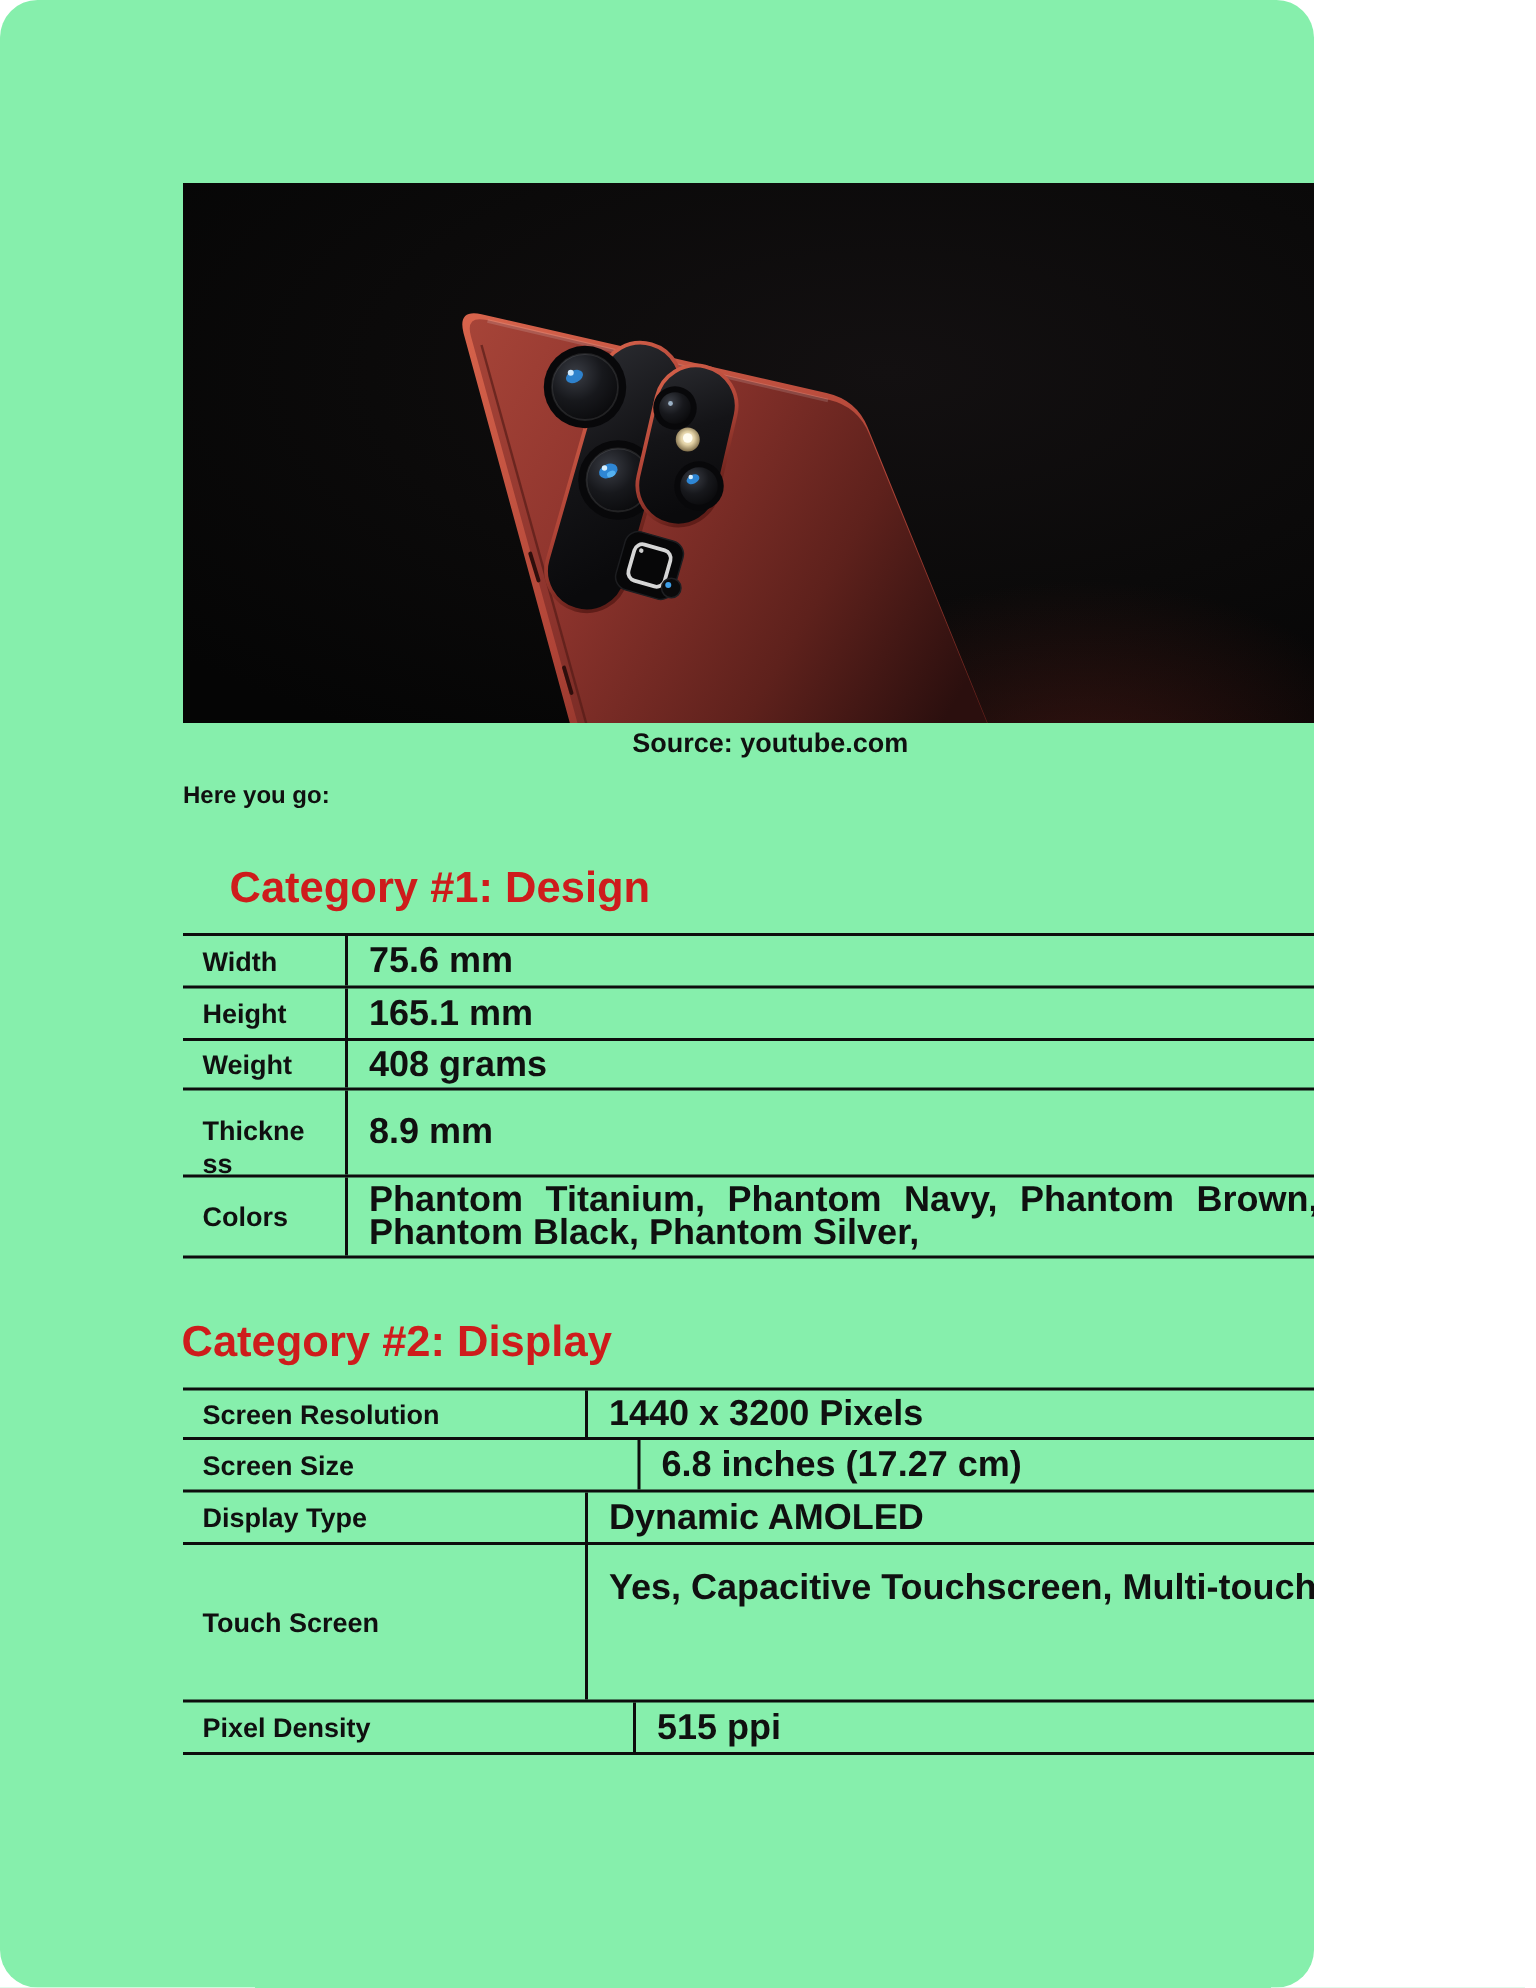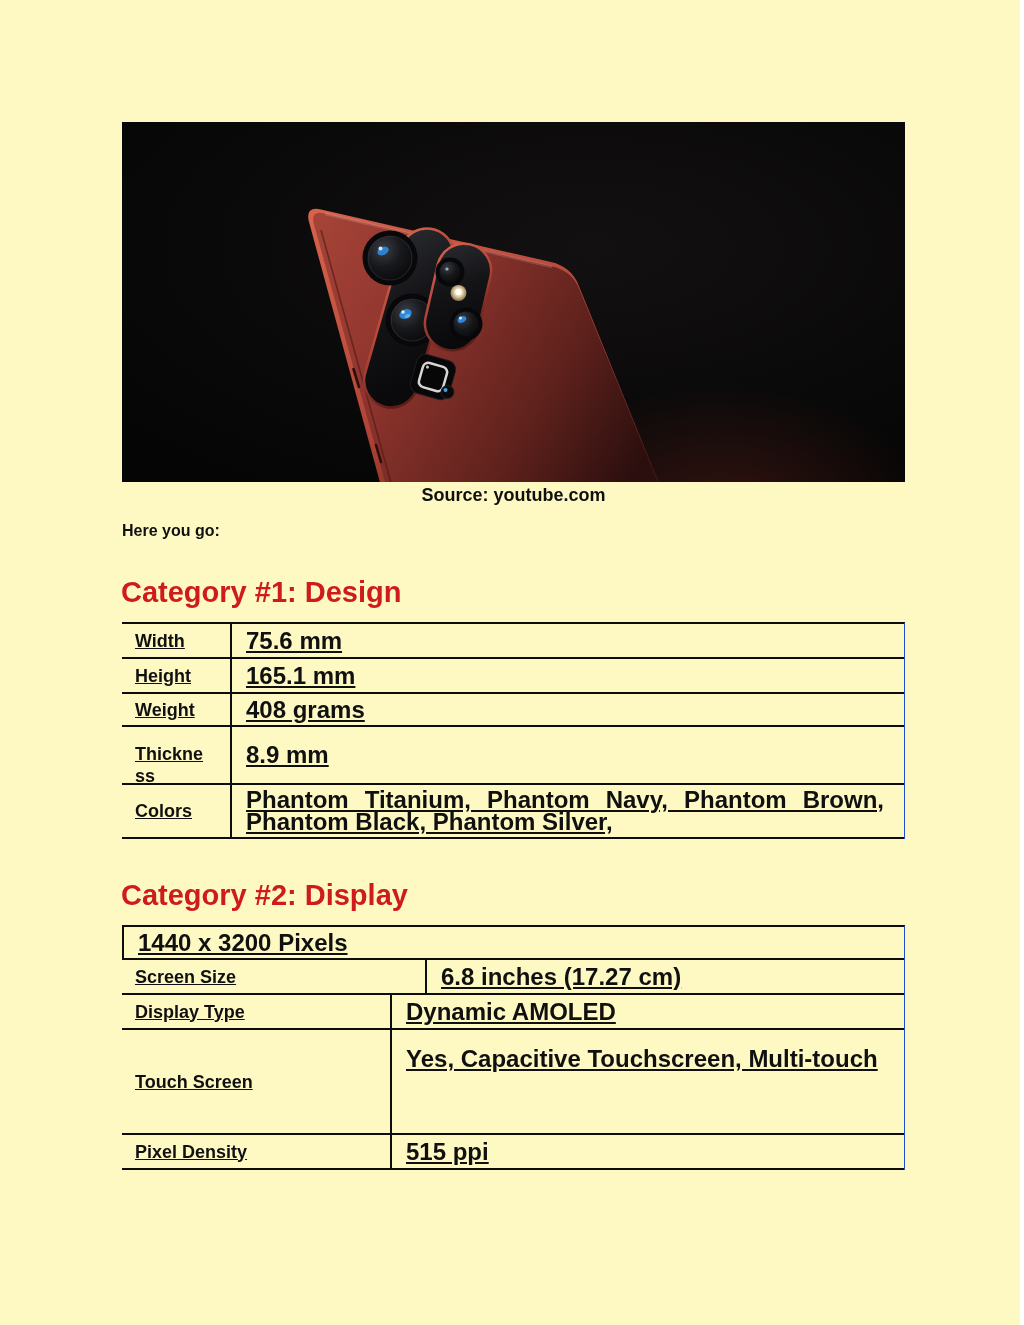--- a/index.html
+++ b/index.html
@@ -1,44 +1,45 @@
 <!DOCTYPE html>
 <html><head>
 <meta charset="utf-8">
 <style>
   html,body{margin:0;padding:0;background:#ffffff;}
   .page{
-    position:relative;width:1020px;height:1325px;background:#fef9c3;
+    position:relative;width:876px;height:1325px;background:#86efac;
     font-family:"Liberation Sans", sans-serif;font-weight:700;color:#101010;
     overflow:hidden;
+    border-radius:25px;
   }
   .doc-image{position:absolute;left:122px;top:122px;width:783px;height:360px;}
   .doc-image svg{display:block;}
   .caption{position:absolute;left:122px;top:485px;width:783px;text-align:center;
     font-size:18px;line-height:21px;}
   .intro{position:absolute;left:122px;top:520px;font-size:16px;line-height:21px;}
   .heading{position:absolute;left:121px;font-size:29px;line-height:34px;letter-spacing:0;}
-  .h1{top:575px;}
+  .h1{top:575px;margin-left:32px;}
   .h2{top:878px;}
   .tbl{position:absolute;left:122px;width:783px;box-sizing:border-box;
-    border-top:2px solid #0d0d0d;border-right:1px solid #1d4ed8;text-decoration:underline;}
+    border-top:2px solid #0d0d0d;border-right:6px solid #1d4ed8;}
   .tbl1{top:622px;}
   .tbl2{top:925px;}
   .row{display:flex;box-sizing:border-box;border-bottom:2px solid #0d0d0d;}
   .cell-l{box-sizing:border-box;display:flex;align-items:center;
     padding:3px 6px 3px 13px;font-size:18px;line-height:22px;}
   .tbl1 .cell-l{width:108px;flex:0 0 108px;}
   .tbl2 .cell-l{width:268px;flex:0 0 268px;}
   .cell-v{box-sizing:border-box;flex:1;display:flex;align-items:center;
     border-left:2px solid #0d0d0d;padding:3px 20px 3px 14px;
     font-size:24px;line-height:22px;}
   .tbl1 .r1{height:35px;} .tbl1 .r2{height:35px;} .tbl1 .r3{height:33px;}
   .tbl1 .r4{height:58px;} .tbl1 .r5{height:54px;}
   .tbl2 .r1{height:33px;} .tbl2 .r2{height:35px;gap:35px;} .tbl2 .r3{height:35px;}
-  .tbl2 .r4{height:105px;} .tbl2 .r5{height:35px;}
+  .tbl2 .r4{height:105px;} .tbl2 .r5{height:35px;gap:32px;}
   .lbl-narrow{display:block;width:76px;overflow-wrap:break-word;word-wrap:break-word;margin-top:20px;}
   .justify-val{width:100%;text-align:justify;line-height:22px;}
   .top-val{align-items:flex-start;padding-top:18px;}
 </style>
 </head>
 <body>
 
 <div class="page">
 
   <div class="doc-image">
@@ -180,20 +181,21 @@
       <div class="cell-v">
         <div class="justify-val">Phantom Titanium, Phantom Navy, Phantom Brown, Phantom Black, Phantom Silver,</div>
       </div>
     </div>
   </div>
 
   <div class="heading h2" style="color: rgb(206, 28, 28);">Category #2: Display</div>
 
   <div class="tbl tbl2">
     <div class="row r1">
+      <div class="cell-l">Screen Resolution</div>
       <div class="cell-v">1440 x 3200 Pixels</div>
     </div>
     <div class="row r2">
       <div class="cell-l">Screen Size</div>
       <div class="cell-v">6.8 inches (17.27 cm)</div>
     </div>
     <div class="row r3">
       <div class="cell-l">Display Type</div>
       <div class="cell-v">Dynamic AMOLED</div>
     </div>

